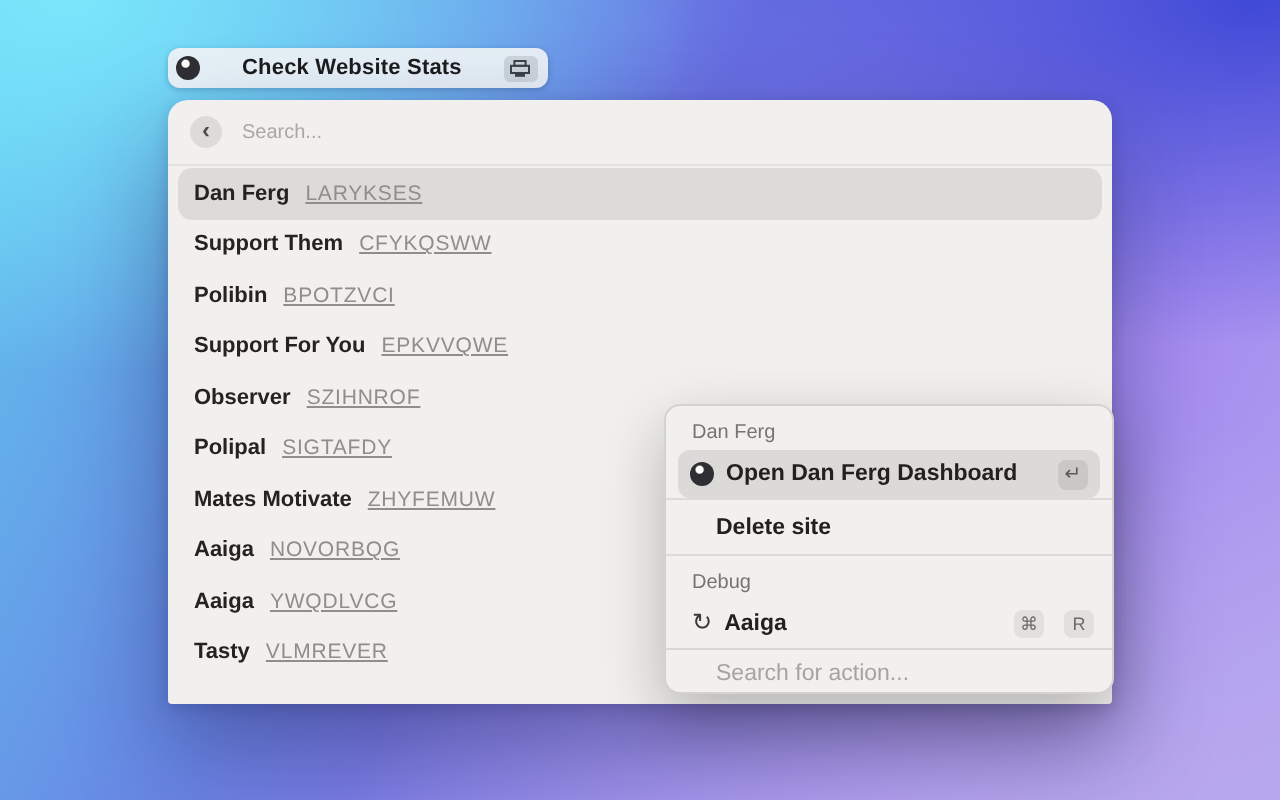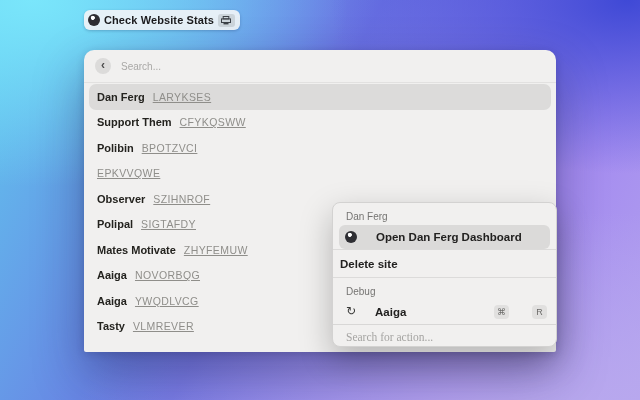--- a/index.html
+++ b/index.html
@@ -9,22 +9,22 @@
     position:relative;
     background:
       radial-gradient(90% 85% at 5% 0%, #7ae6fb 0%, rgba(122,230,251,0) 55%),
       radial-gradient(75% 70% at 98% 0%, #3f49d6 0%, rgba(63,73,214,0) 62%),
       radial-gradient(120% 80% at 90% 105%, #b9a9ee 0%, rgba(185,169,238,0) 65%),
       linear-gradient(118deg, #60c8ee 0%, #6b72e2 45%, #a48bf0 78%, #b2a2ee 100%);
   }
 
   
   .pill {
-    position:absolute; left:84px; top:10px; height:20px;
-    display:inline-flex; align-items:center; gap:4px;
+    position:absolute; left:84px; top:24px; height:20px;
+    display:inline-flex; align-items:center; gap:21px;
     padding:0 5px 0 4px; border-radius:6px;
     background:rgba(236,242,247,0.95);
     box-shadow:0 1px 3px rgba(20,30,80,0.25);
   }
   .favicon {
     width:12px; height:12px; border-radius:50%;
     background:radial-gradient(circle at 40% 32%, #ffffff 0 1.7px, rgba(255,255,255,0) 2.4px), #2e2e33;
     flex:0 0 auto;
   }
   .pill-label { font-size:11px; font-weight:700; color:#1c1c1e; letter-spacing:0.1px; white-space:nowrap; }
@@ -69,38 +69,38 @@
 
   
   .menu {
     position:absolute; left:332px; top:202px; width:225px; height:145px;
     background:#f1f0ef; border:1px solid #d3d2d1; border-radius:8px;
     box-shadow:0 12px 32px rgba(0,0,0,0.25);
     overflow:hidden; display:flex; flex-direction:column;
   }
   .menu-section-label { font-size:10px; color:#757472; padding:8px 13px 3px; }
   .menu-item {
-    display:flex; align-items:center; gap:19px; height:24px; flex:0 0 auto;
+    display:flex; align-items:center; gap:6px; height:24px; flex:0 0 auto;
   }
   .menu-item.primary { margin:0 6px; padding:0 6px; border-radius:6px; background:#dbdad9; }
   .menu-item-label { font-size:11.5px; font-weight:600; color:#222120; white-space:nowrap; }
   .menu-divider { height:1px; background:#dcdbda; flex:0 0 auto; }
   .spacer { flex:1; }
   .key-badge {
     min-width:15px; height:15px; padding:0 3px; border-radius:4px;
     background:#c9c8c7; color:#5a5a58; font-size:10px;
     display:flex; align-items:center; justify-content:center; flex:0 0 auto;
   }
   .key-badge.on-bg { background:#e1e0df; color:#6b6a68; font-size:9px; height:14px; }
-  .simple-item { padding:0 7px; height:27px; display:flex; align-items:center; }
+  .simple-item { padding:0 25px; height:27px; display:flex; align-items:center; }
   .reload-row { padding:0 9px 0 13px; height:24px; }
   .reload-glyph { font-size:12px; color:#3a3a38; line-height:1; position:relative; top:-1px; }
   .menu-search {
     margin-top:auto; height:24px; border-top:1px solid #d8d7d6;
-    display:flex; padding:0 13px; flex:0 0 auto;font-family:Liberation Serif, serif;
+    display:flex; padding:0 25px; flex:0 0 auto;
   }
   .menu-search-input {
     width:100%; border:none; outline:none; background:transparent;
     font-family:inherit; font-size:11.5px; color:#444;
   }
   .menu-search-input::placeholder { color:#a5a4a2; }
 
   .printer-svg { display:block; }
 </style>
 </head>
@@ -133,20 +133,21 @@
     </div>
     <div class="row">
       <span class="site-name">Support Them</span>
       <span class="site-code">CFYKQSWW</span>
     </div>
     <div class="row">
       <span class="site-name">Polibin</span>
       <span class="site-code">BPOTZVCI</span>
     </div>
     <div class="row">
+      <span class="site-name">Support For You</span>
       <span class="site-code">EPKVVQWE</span>
     </div>
     <div class="row">
       <span class="site-name">Observer</span>
       <span class="site-code">SZIHNROF</span>
     </div>
     <div class="row">
       <span class="site-name">Polipal</span>
       <span class="site-code">SIGTAFDY</span>
     </div>

